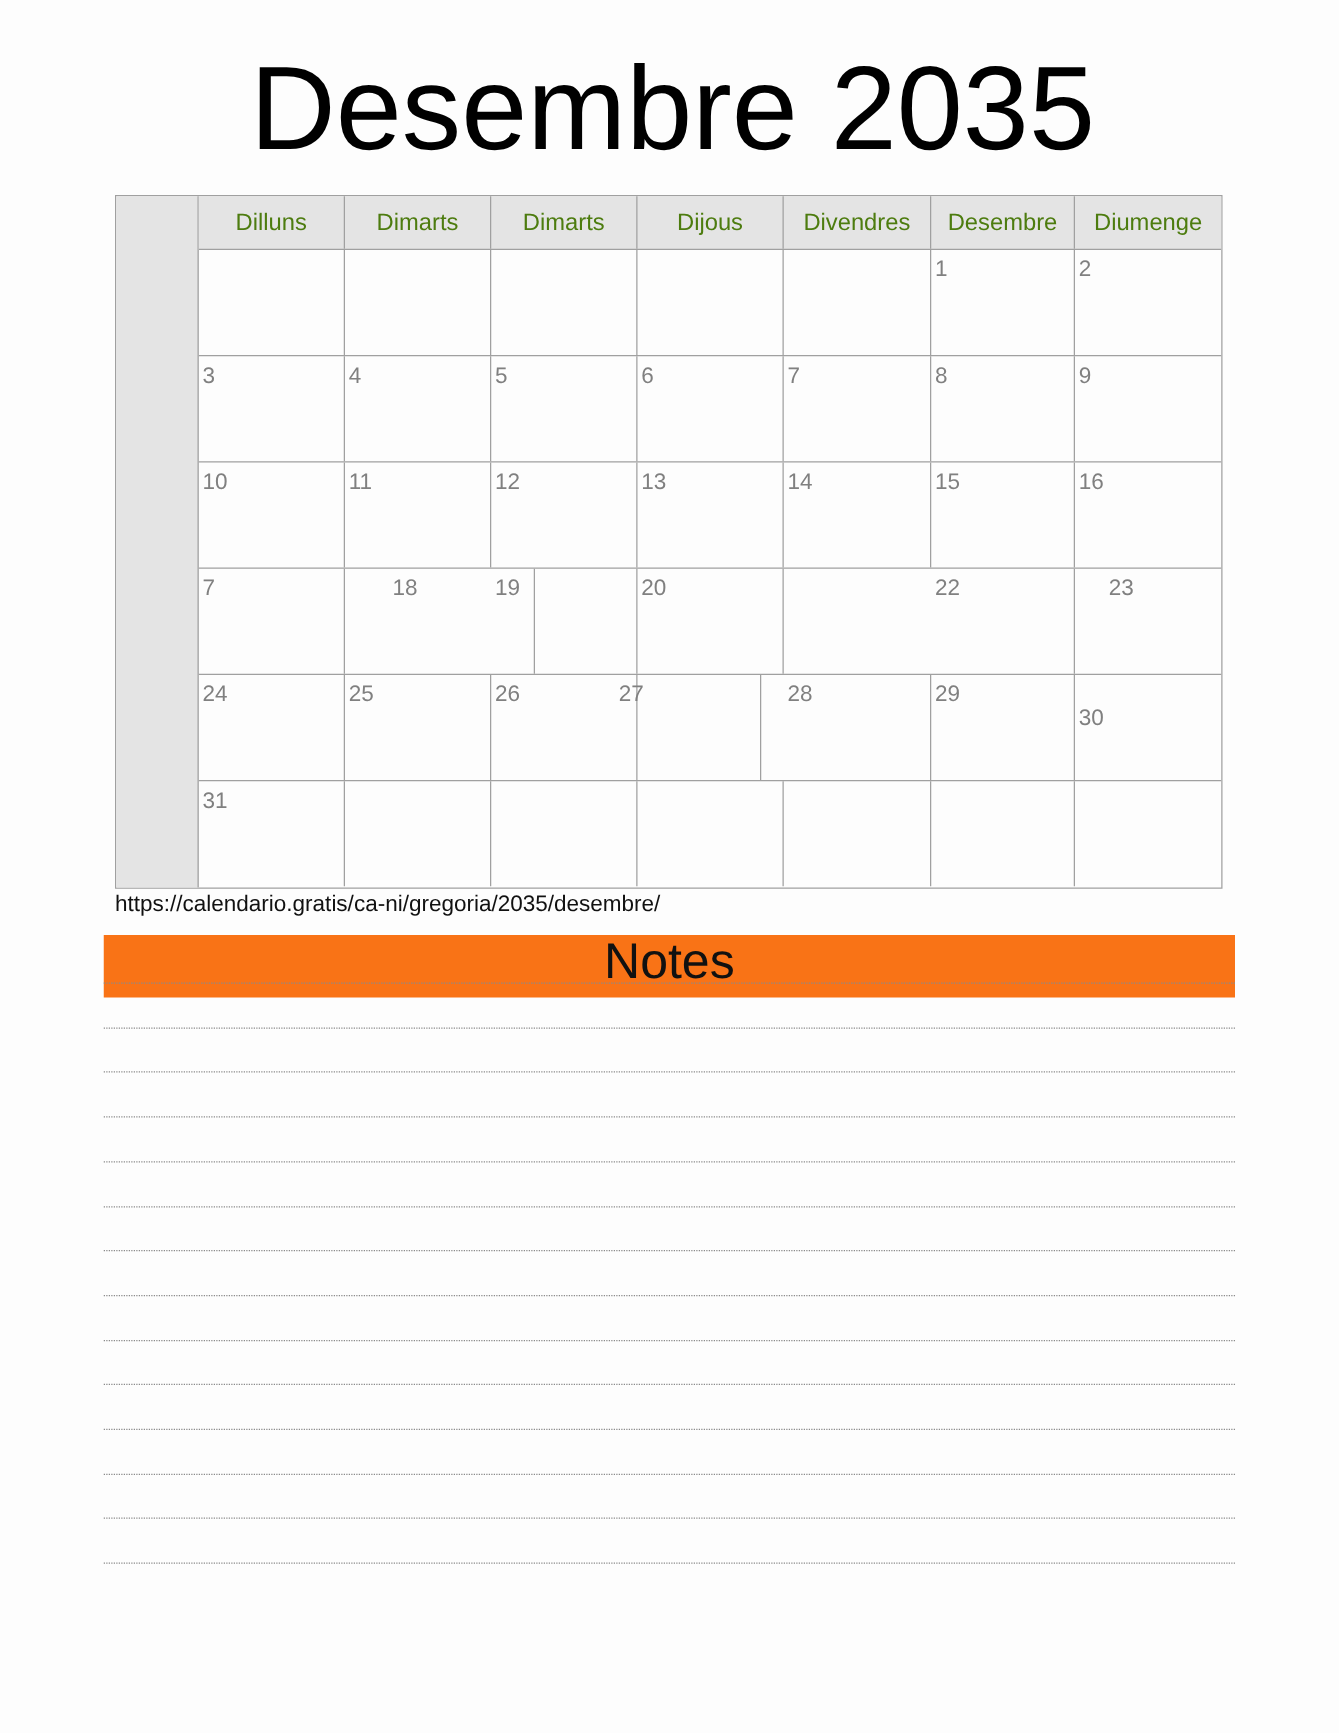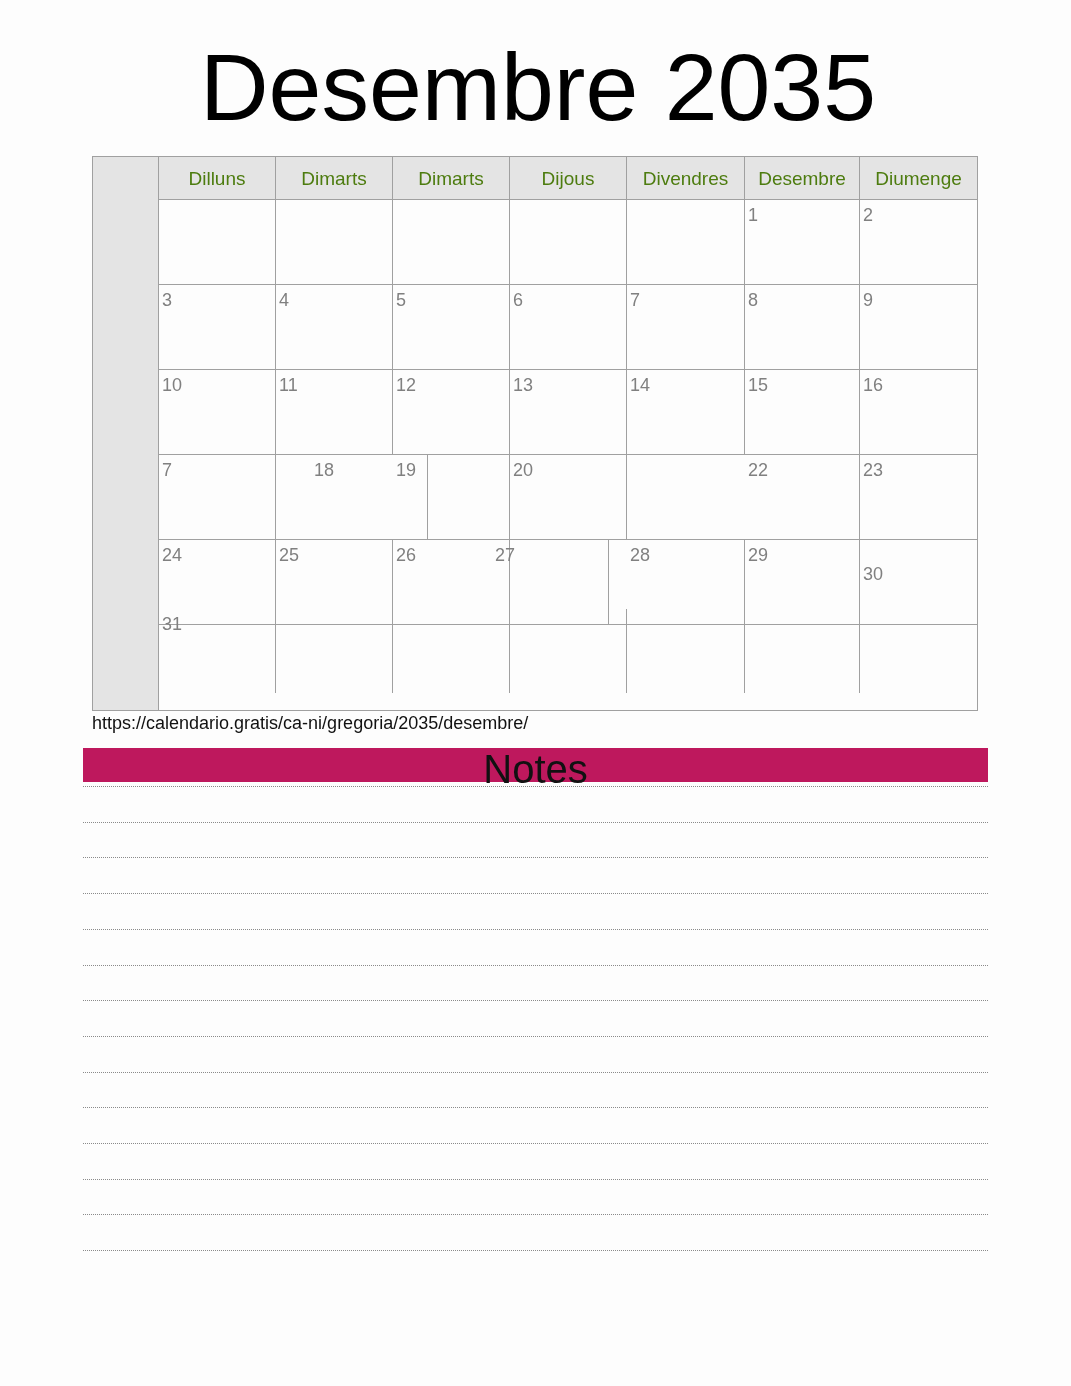--- a/index.html
+++ b/index.html
@@ -100,22 +100,22 @@
       top: 712px;
       font-size: 18px;
       line-height: 22px;
       color: #111;
     }
     .notes-header {
       position: absolute;
       left: 83px;
       top: 748px;
       width: 905px;
-      height: 34px;
-      background: #be185d;
+      height: 50px;
+      background: #f97316;
       text-align: center;
       font-size: 40px;
       line-height: 42px;
       color: #111;
     }
     .notes-line {
       position: absolute;
       left: 83px;
       width: 905px;
       height: 0;
@@ -218,21 +218,21 @@
           </div>
           <div class="day-cell" style="left: 234px; width: 117px;">
             <span class="day-num">19</span>
           </div>
           <div class="day-cell" style="left: 351px; width: 117px;">
             <span class="day-num">20</span>
           </div>
           <div class="day-cell" style="left: 586px; width: 115px;">
             <span class="day-num">22</span>
           </div>
-          <div class="day-cell last" style="left: 701px; width: 117px; text-align: center;">
+          <div class="day-cell last" style="left: 725px; width: 117px; text-align: center;">
             <span class="day-num">23</span>
           </div>
         </div>
         <div class="week-row" style="top: 383px;">
           <div class="day-cell" style="left: 0px; width: 117px; padding-left: 24px;">
             <span class="day-num">24</span>
           </div>
           <div class="day-cell" style="left: 117px; width: 117px;">
             <span class="day-num">25</span>
           </div>
@@ -245,21 +245,21 @@
           <div class="day-cell" style="left: 468px; width: 118px;">
             <span class="day-num">28</span>
           </div>
           <div class="day-cell" style="left: 586px; width: 115px;">
             <span class="day-num">29</span>
           </div>
           <div class="day-cell last" style="left: 701px; width: 117px; margin-top: 19px;">
             <span class="day-num">30</span>
           </div>
         </div>
-        <div class="week-row last" style="top: 452px; padding-left: 36px;">
+        <div class="week-row last" style="top: 468px; padding-left: 36px;">
           <div class="day-cell" style="left: 0px; width: 117px;">
             <span class="day-num">31</span>
           </div>
           <div class="day-cell" style="left: 117px; width: 117px;">
             <span class="day-num"></span>
           </div>
           <div class="day-cell" style="left: 234px; width: 117px;">
             <span class="day-num"></span>
           </div>
           <div class="day-cell" style="left: 351px; width: 117px;">

